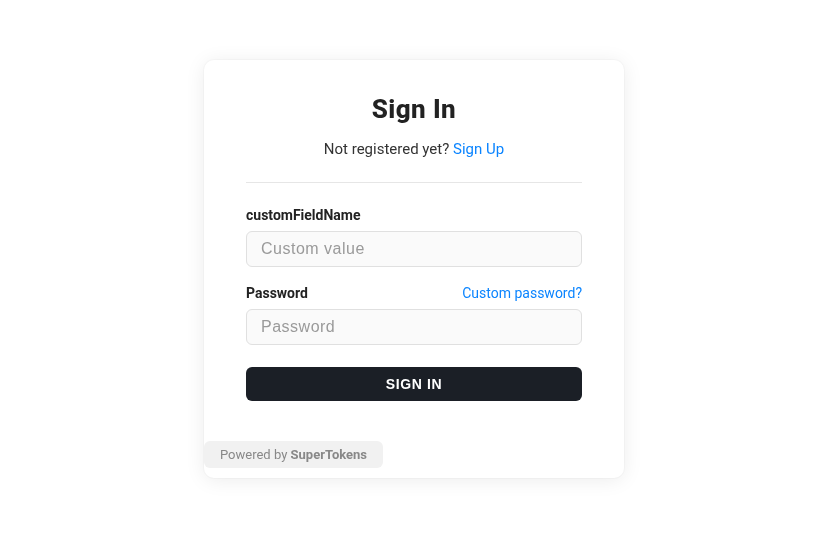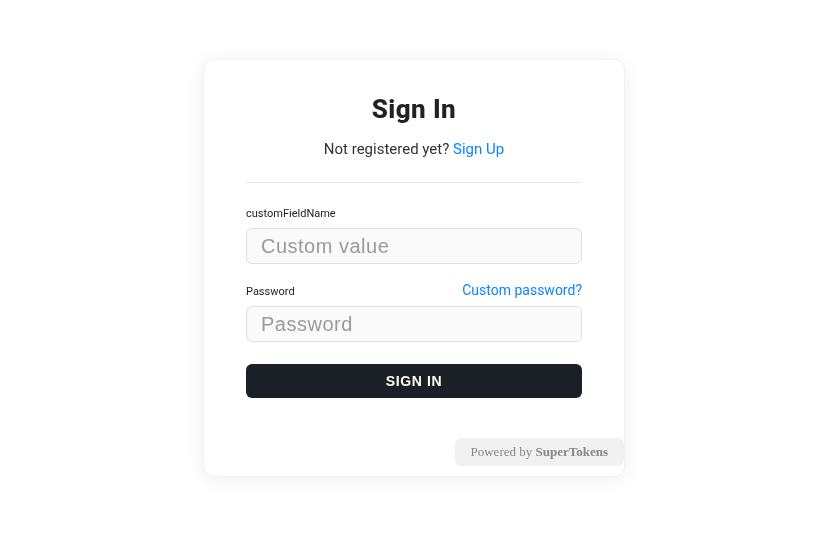--- a/index.html
+++ b/index.html
@@ -54,38 +54,38 @@
       text-align: left;
       margin-bottom: 18px;
     }
     .field-header {
       display: flex;
       justify-content: space-between;
       align-items: baseline;
       margin-bottom: 8px;
     }
     .field-label {
-      font-size: 11px;
-      font-weight: 400;
+      font-size: 14px;
+      font-weight: 700;
       color: #222;
     }
     .forgot-link {
       font-size: 14px;
       color: #0a84ff;
       text-decoration: none;
       cursor: pointer;
     }
     .input {
       width: 100%;
       height: 36px;
       border: 1px solid #e0e0e0;
       border-radius: 6px;
       background: #fafafa;
       padding: 0 14px;
-      font-size: 20px;
+      font-size: 16px;
       color: #666;
       letter-spacing: 0.5px;
       outline: none;
     }
     .input::placeholder {
       color: #9a9a9a;
       letter-spacing: 0.5px;
     }
     .submit-btn {
       width: 100%;
@@ -97,22 +97,21 @@
       font-size: 14px;
       font-weight: 700;
       letter-spacing: 0.6px;
       cursor: pointer;
       margin-top: 4px;
       margin-bottom: 32px;
     }
     .footer {
       margin: 0 -42px;
       padding: 8px 0 10px 0;
-      text-align: right;
-      font-family: Liberation Serif, serif;
+      text-align: left;
     }
     .badge {
       display: inline-block;
       background: #f1f1f1;
       border-radius: 6px;
       padding: 6px 16px;
       font-size: 13px;
       color: #888;
     }
     .badge strong {

